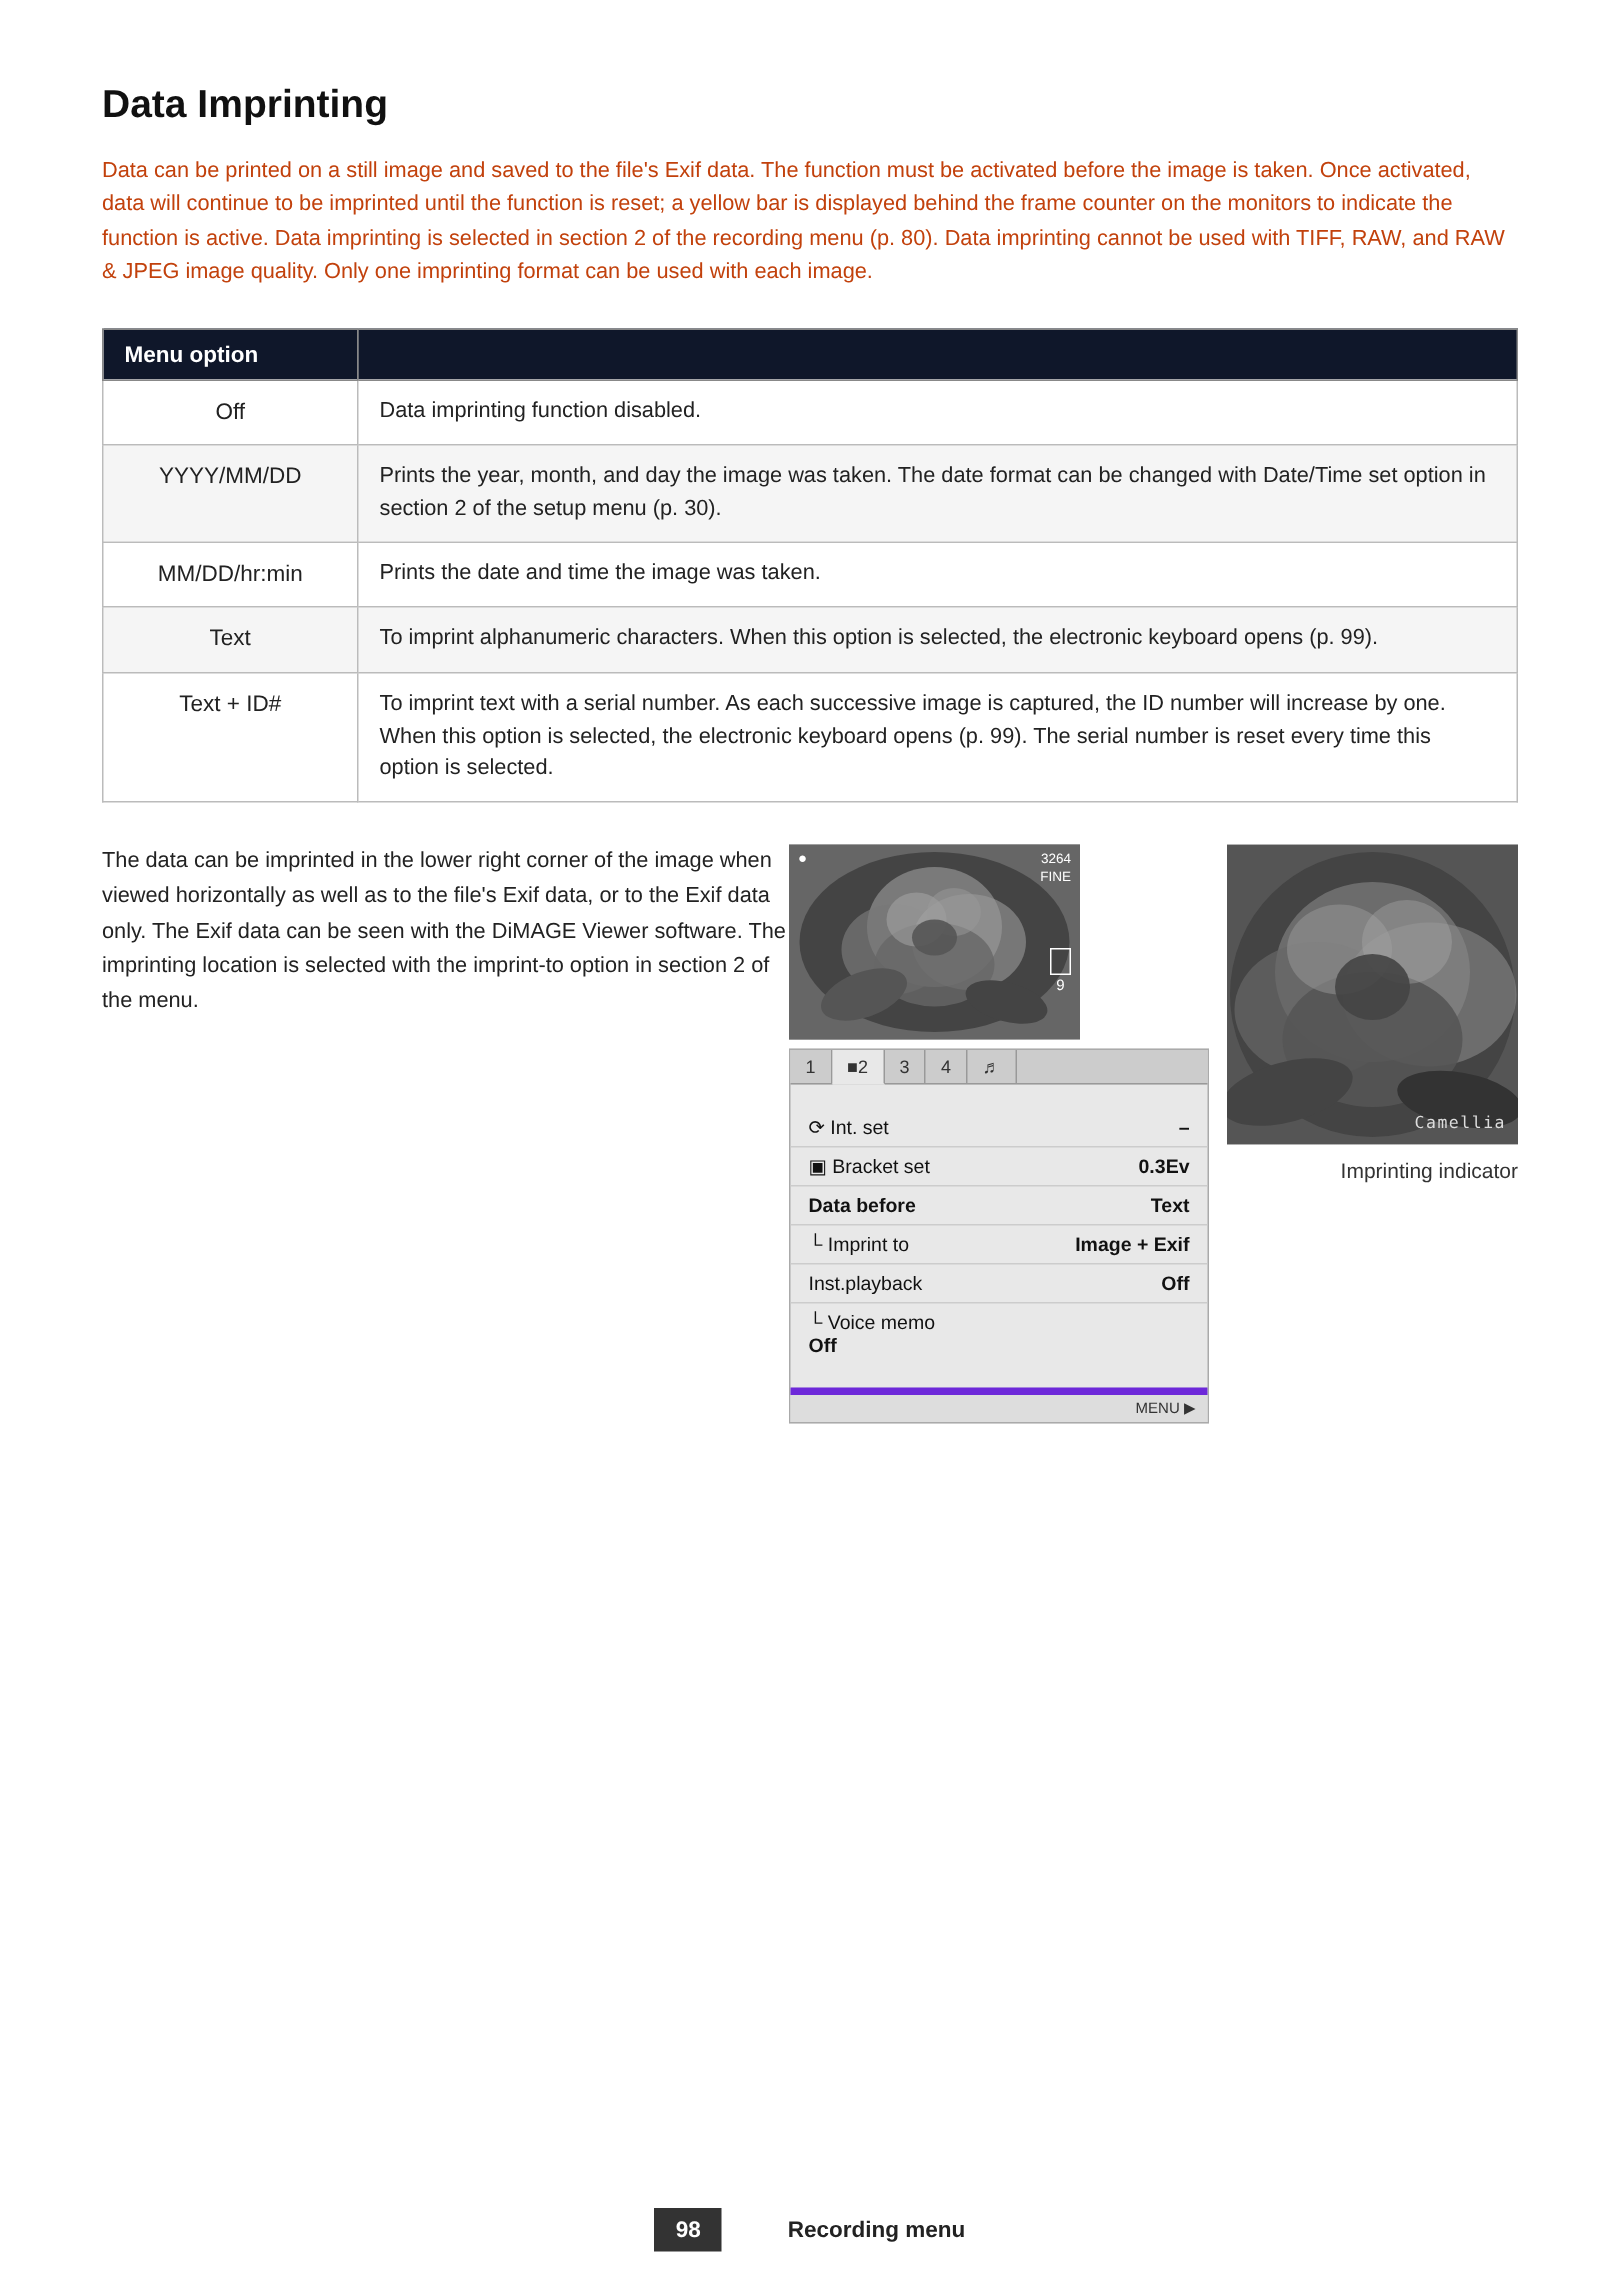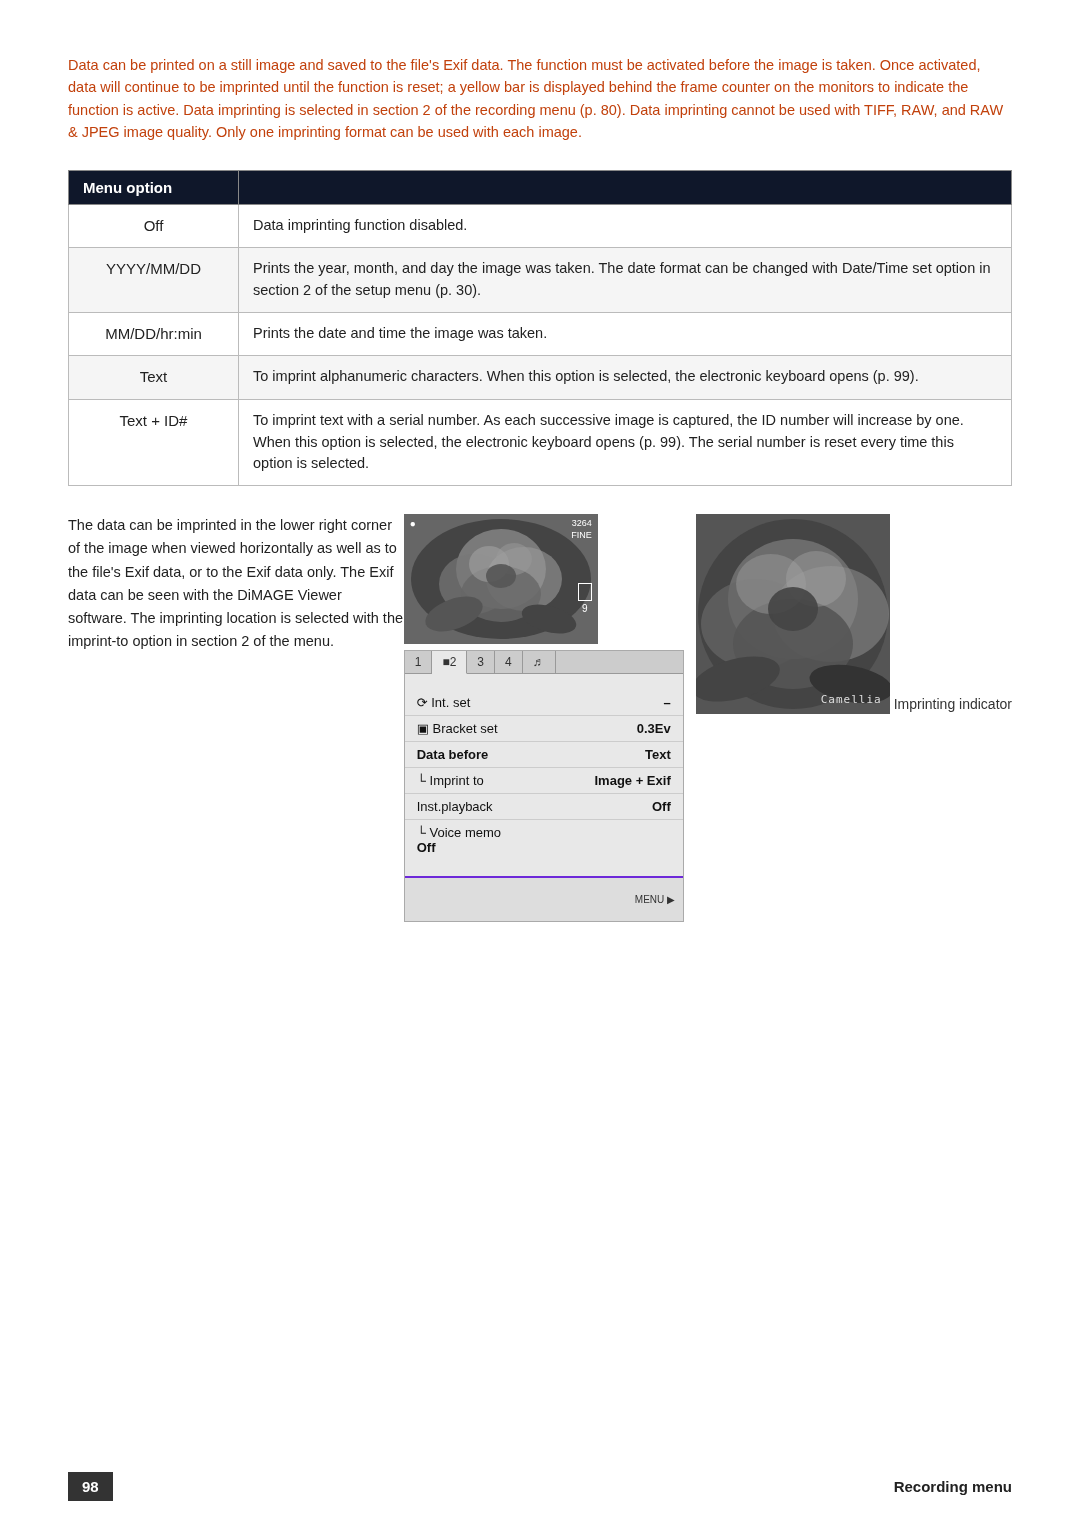--- a/index.html
+++ b/index.html
@@ -152,31 +152,31 @@
       color: #111;
       border-bottom: 1px solid #ccc;
     }
     .menu-row:last-child { border-bottom: none; flex-direction: column; }
     .menu-row .row-label { font-weight: normal; }
     .menu-row .row-value { font-weight: bold; }
     .menu-row.highlight .row-label { font-weight: bold; }
     .menu-row.highlight .row-value { font-weight: bold; }
     .menu-footer {
       text-align: right;
-      padding: 16px 8px;
+      padding: 3px 8px;
       font-size: 10px;
       background: #ddd;
-      border-top: 2px solid #6d28d9;
+      border-top: 5px solid #6d28d9;
       color: #333;
     }
 
     
     .right-image-container {
       display: flex;
-      flex-direction: row;
+      flex-direction: column;
       align-items: flex-end;
       gap: 4px;
     }
     .right-image {
       width: 194px;
       height: 200px;
       background: linear-gradient(160deg, #888 0%, #555 40%, #777 70%, #999 100%);
       position: relative;
       overflow: hidden;
     }
@@ -194,21 +194,21 @@
       top: 0; left: 0;
       width: 100%; height: 100%;
     }
 
     
     .page-footer {
       position: absolute;
       bottom: 28px;
       left: 0; right: 0;
       display: flex;
-      justify-content: space-between;
+      justify-content: center;
       align-items: center;
       padding: 0 68px;
       background: #fff;
     }
     .footer-page-num {
       background: #333;
       color: #fff;
       font-weight: bold;
       font-size: 15px;
       padding: 6px 14px;
@@ -229,20 +229,21 @@
       font-size: 11px;
       color: #ddd;
       letter-spacing: 1px;
     }
   </style>
 </head>
 <body>
 
 <div class="page">
 
+  <h1>Data Imprinting</h1>
 
   <p class="intro-text">Data can be printed on a still image and saved to the file's Exif data. The function must be activated before the image is taken. Once activated, data will continue to be imprinted until the function is reset; a yellow bar is displayed behind the frame counter on the monitors to indicate the function is active. Data imprinting is selected in section 2 of the recording menu (p. 80). Data imprinting cannot be used with TIFF, RAW, and RAW &amp; JPEG image quality. Only one imprinting format can be used with each image.</p>
 
   <table class="option-table">
     <thead>
       <tr>
         <th>Menu option</th>
         <th></th>
       </tr>
     </thead>

